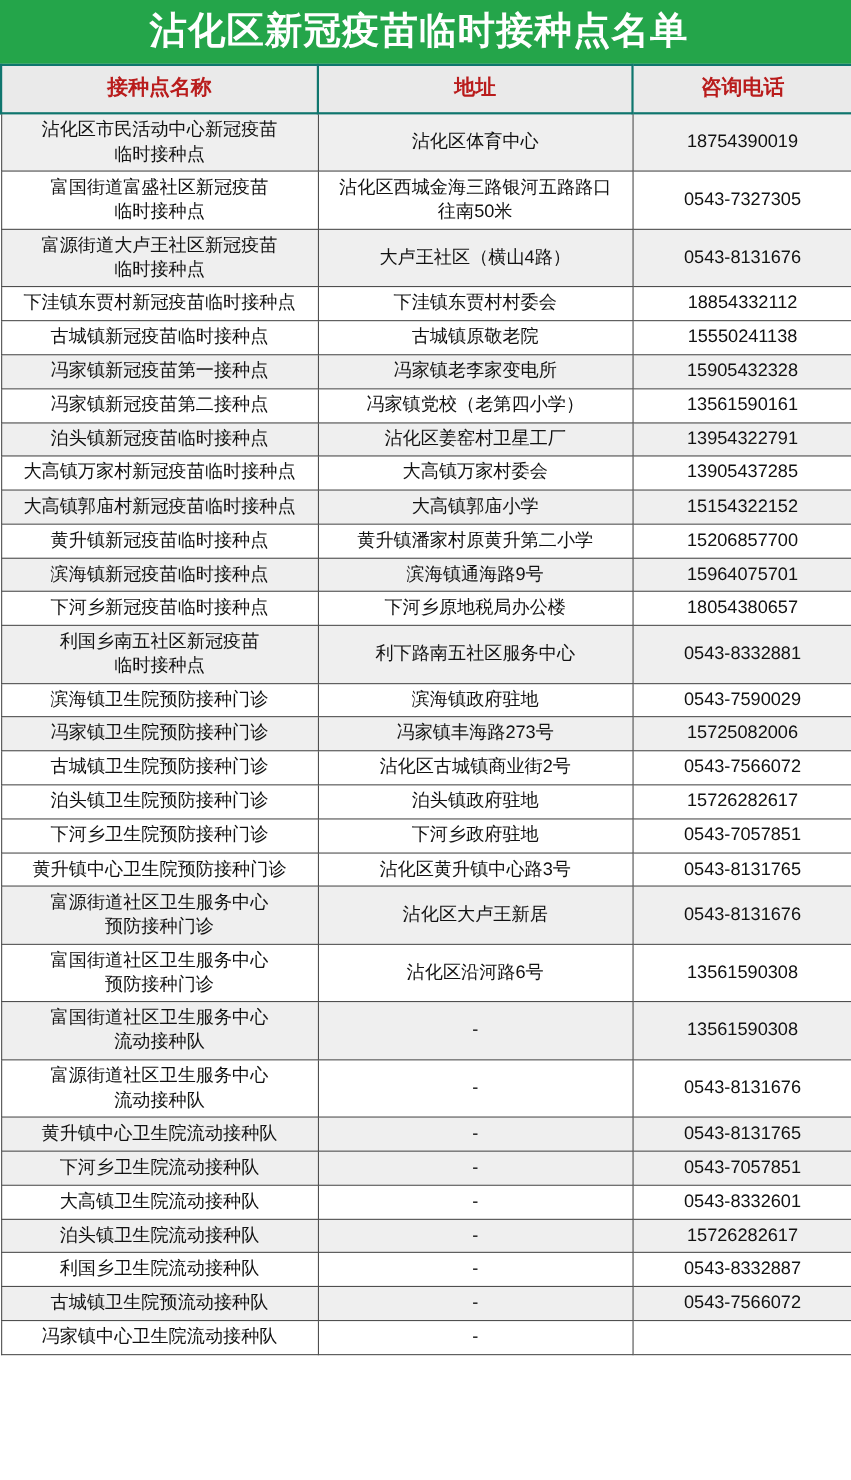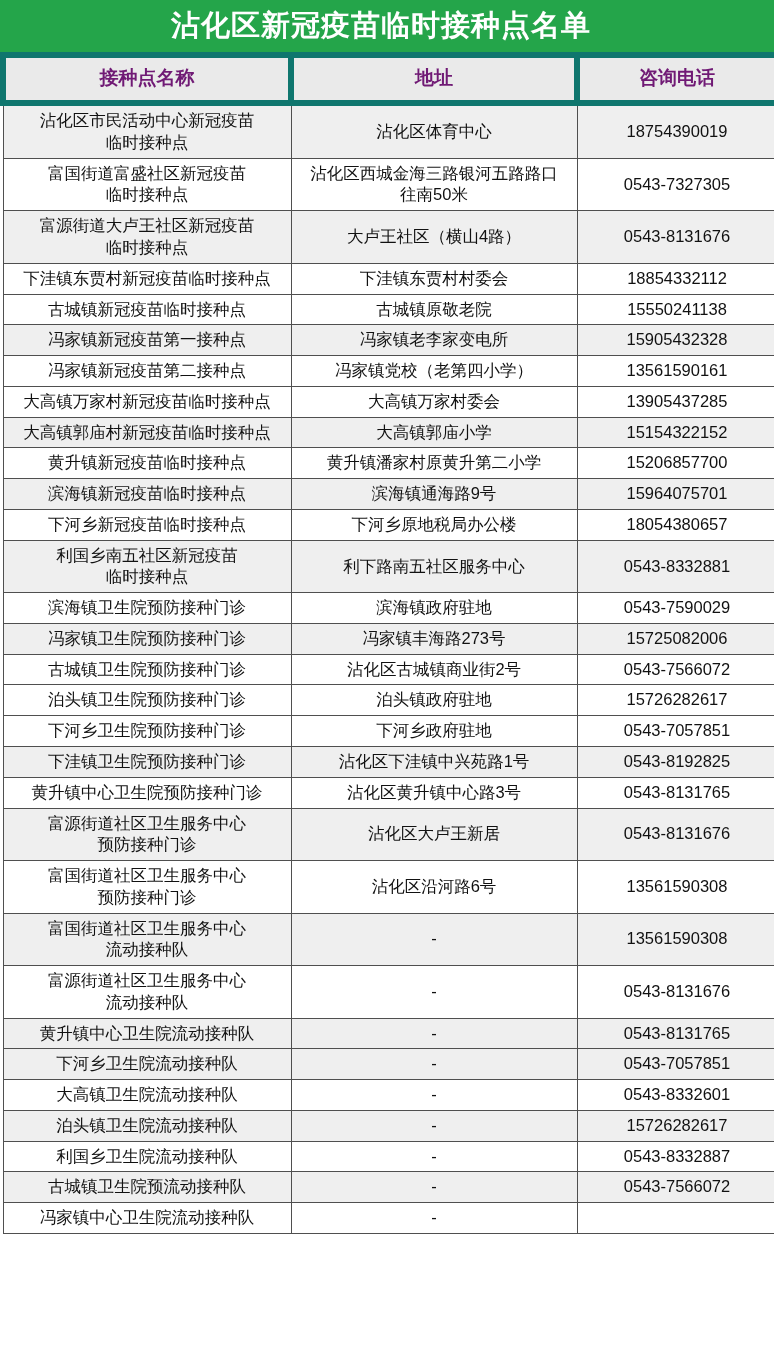--- a/index.html
+++ b/index.html
@@ -15,41 +15,41 @@
     width: 774px;
     min-height: 1345px;
     position: relative;
     background: #ffffff;
     overflow: hidden;
   }
   .title-bar {
     background: #24a54a;
     color: #ffffff;
     text-align: center;
-    font-size: 29px;
+    font-size: 34px;
     font-weight: bold;
     letter-spacing: 1px;
     padding: 9px 12px 10px 0;
     line-height: 1.15;
   }
   table.grid {
     border-collapse: collapse;
     width: 774px;
     table-layout: fixed;
   }
   table.grid col.c1 { width: 288px; }
   table.grid col.c2 { width: 286px; }
   table.grid col.c3 { width: 200px; }
   table.grid th {
     background: #eaeaea;
-    color: #701a75;
+    color: #b91c1c;
     font-size: 19px;
     font-weight: bold;
     text-align: center;
-    border: 6px solid #0f766e;
+    border: 2px solid #0f766e;
     padding: 9px 2px 10px 2px;
     line-height: 1.2;
   }
   table.grid td {
     border: 1px solid #4f4f4f;
     text-align: center;
     font-size: 16.5px;
     color: #111111;
     padding: 4px 3px;
     line-height: 1.32;
@@ -120,20 +120,25 @@
         <tr class="alt">
           <td class="name two-line">冯家镇新冠疫苗第一接种点</td>
           <td class="addr two-line">冯家镇老李家变电所</td>
           <td class="tel">15905432328</td>
         </tr>
         <tr class="plain">
           <td class="name two-line">冯家镇新冠疫苗第二接种点</td>
           <td class="addr two-line">冯家镇党校（老第四小学）</td>
           <td class="tel">13561590161</td>
         </tr>
+        <tr class="alt">
+          <td class="name two-line">泊头镇新冠疫苗临时接种点</td>
+          <td class="addr two-line">沾化区姜窑村卫星工厂</td>
+          <td class="tel">13954322791</td>
+        </tr>
         <tr class="plain">
           <td class="name two-line">大高镇万家村新冠疫苗临时接种点</td>
           <td class="addr two-line">大高镇万家村委会</td>
           <td class="tel">13905437285</td>
         </tr>
         <tr class="alt">
           <td class="name two-line">大高镇郭庙村新冠疫苗临时接种点</td>
           <td class="addr two-line">大高镇郭庙小学</td>
           <td class="tel">15154322152</td>
         </tr>
@@ -175,25 +180,20 @@
         </tr>
         <tr class="plain">
           <td class="name two-line">泊头镇卫生院预防接种门诊</td>
           <td class="addr two-line">泊头镇政府驻地</td>
           <td class="tel">15726282617</td>
         </tr>
         <tr class="plain">
           <td class="name two-line">下河乡卫生院预防接种门诊</td>
           <td class="addr two-line">下河乡政府驻地</td>
           <td class="tel">0543-7057851</td>
-        </tr>
-        <tr class="alt">
-          <td class="name two-line">下洼镇卫生院预防接种门诊</td>
-          <td class="addr two-line">沾化区下洼镇中兴苑路1号</td>
-          <td class="tel">0543-8192825</td>
         </tr>
         <tr class="plain">
           <td class="name two-line">黄升镇中心卫生院预防接种门诊</td>
           <td class="addr two-line">沾化区黄升镇中心路3号</td>
           <td class="tel">0543-8131765</td>
         </tr>
         <tr class="alt">
           <td class="name two-line">富源街道社区卫生服务中心
 预防接种门诊</td>
           <td class="addr two-line">沾化区大卢王新居</td>

